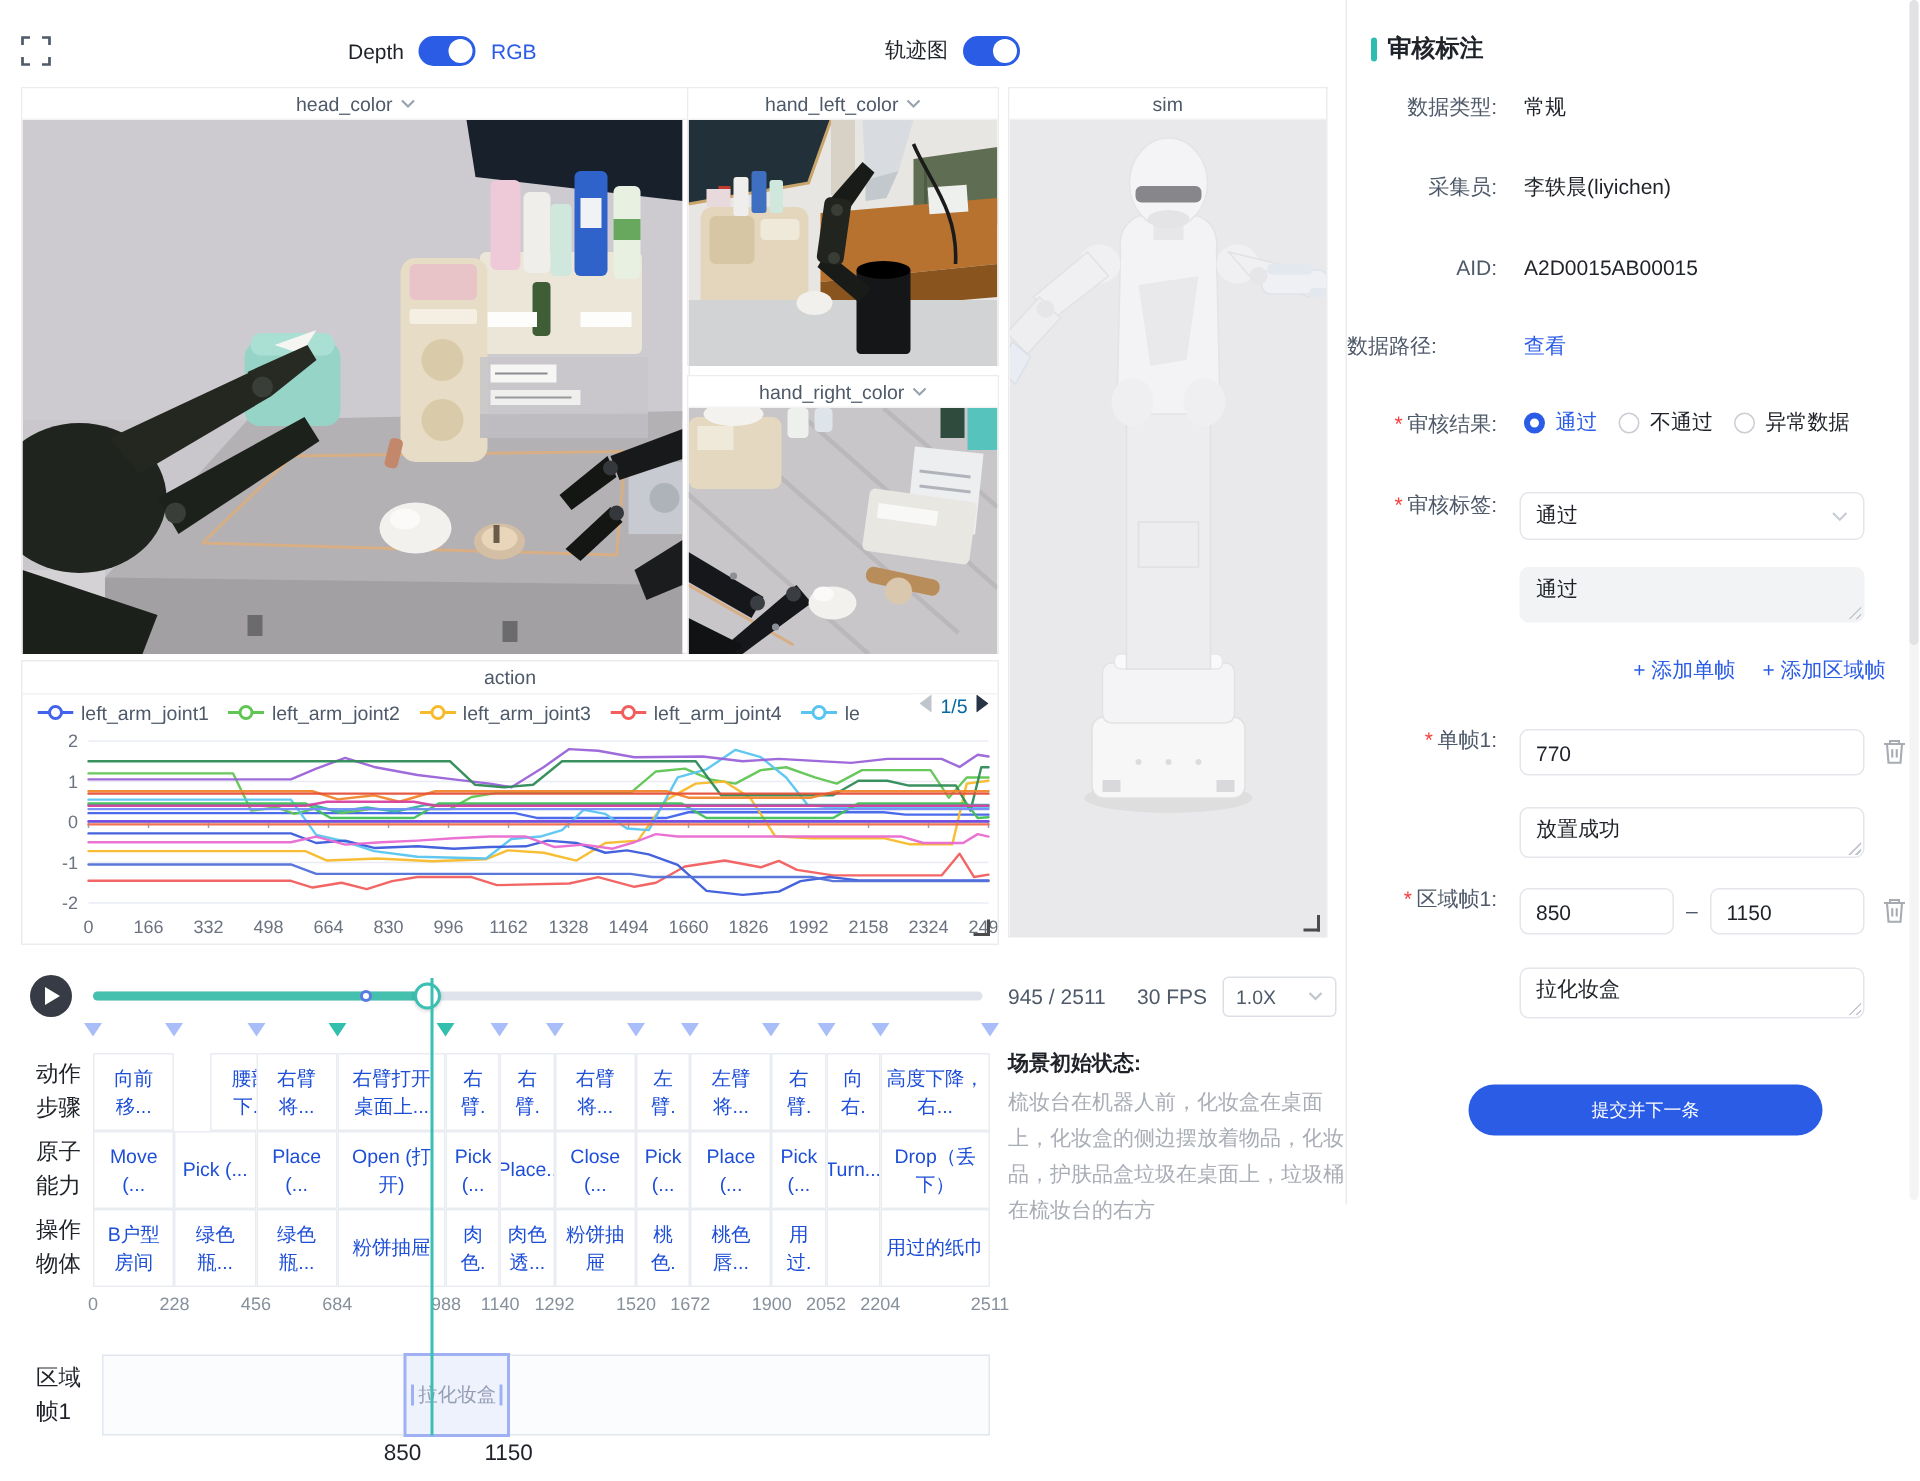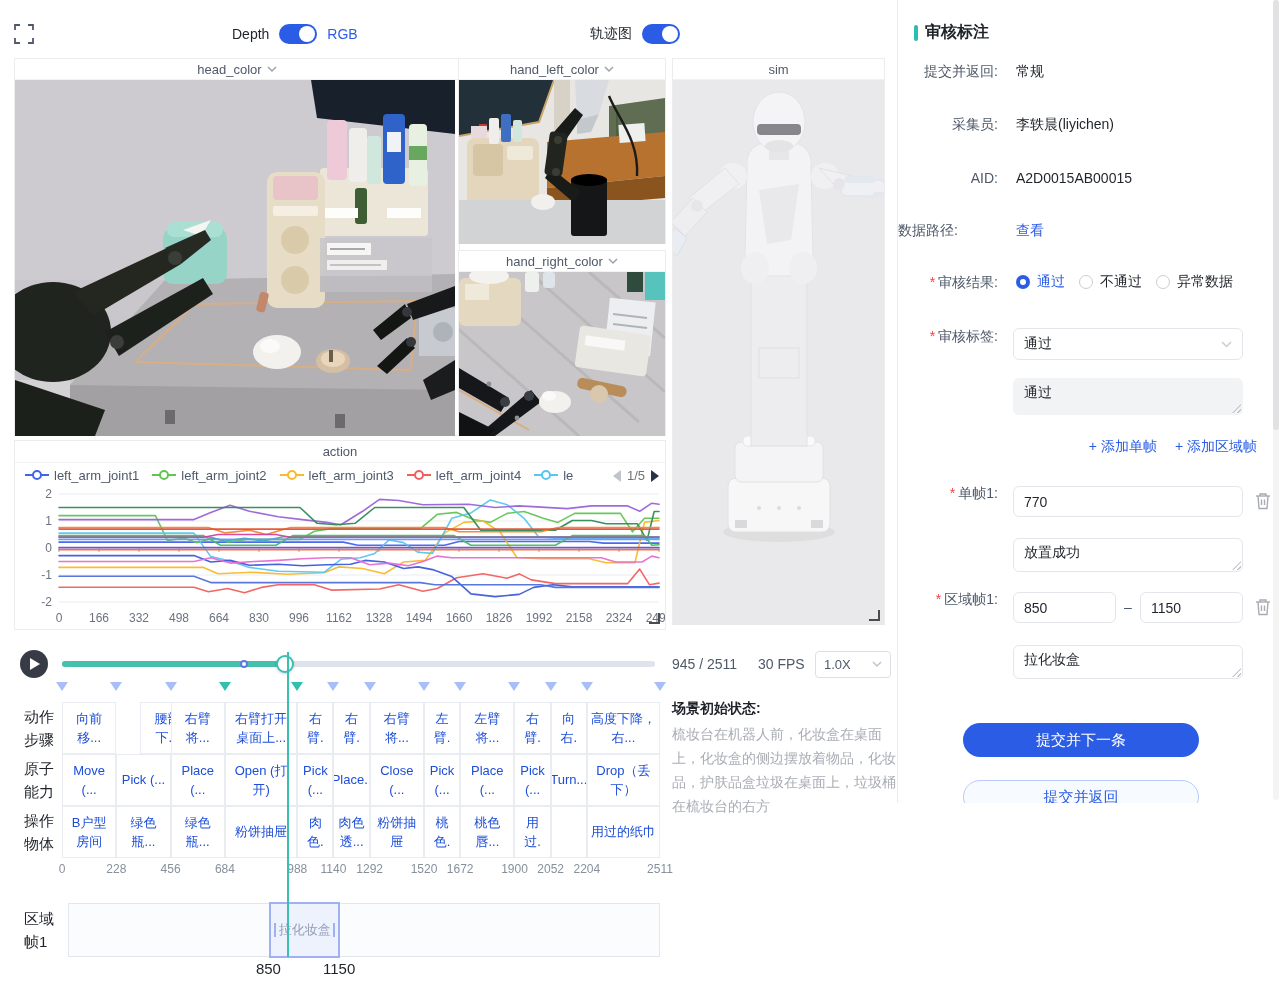--- a/index.html
+++ b/index.html
@@ -15,21 +15,21 @@
   .cam-panel{position:absolute;border:1px solid #ececec;background:#fff;box-sizing:border-box;}
   .cam-header{height:20px;display:flex;align-items:center;justify-content:center;gap:5px;font-size:13px;color:#4e5969;border-bottom:1px solid #f2f2f2;background:#fff;cursor:pointer;}
   .cam-body{position:relative;overflow:hidden;}
   svg.scene{display:block;}
   .corner{position:absolute;right:4px;bottom:4px;width:9px;height:9px;border-right:2px solid #4b4b4b;border-bottom:2px solid #4b4b4b;}
   
   #chart-panel{position:absolute;left:14px;top:440px;width:652px;height:190px;border:1px solid #ececec;background:#fff;box-sizing:border-box;}
   #chart-title{height:21px;border-bottom:1px solid #f2f2f2;display:flex;align-items:center;justify-content:center;font-size:13px;color:#4e5969;}
   #chart-legend{position:relative;height:25px;display:flex;align-items:center;padding-left:10px;overflow:hidden;}
   .legend-item{display:inline-flex;align-items:center;gap:5px;margin-right:13px;font-size:13px;color:#4e5969;cursor:pointer;white-space:nowrap;}
-  #legend-pager{position:absolute;right:6px;top:0;height:25px;display:flex;align-items:center;gap:5px;font-size:13px;color:#737373;background:#fff;padding-left:4px;}
+  #legend-pager{position:absolute;right:6px;top:0;height:25px;display:flex;align-items:flex-start;gap:5px;font-size:13px;color:#0369a1;background:#fff;padding-left:4px;}
   
   #play-btn{position:absolute;left:20px;top:650px;width:28px;height:28px;border-radius:50%;background:#363b46;display:flex;align-items:center;justify-content:center;cursor:pointer;}
   #slider-track{position:absolute;left:62px;top:661px;width:593px;height:6px;border-radius:3px;background:#dfe3ec;cursor:pointer;}
   #slider-fill{position:absolute;left:0;top:0;height:6px;border-radius:3px;background:#45c0ae;}
   #slider-dot{position:absolute;top:-1px;width:8px;height:8px;border-radius:50%;background:#fff;border:2px solid #5b79e3;box-sizing:border-box;transform:translateX(-50%);}
   #slider-handle{position:absolute;top:-6px;width:18px;height:18px;border-radius:50%;background:#fff;border:2px solid #3ac0b2;box-sizing:border-box;box-shadow:0 1px 3px rgba(0,0,0,.18);transform:translateX(-50%);cursor:grab;}
   .pb-text{position:absolute;top:656px;font-size:14px;color:#4e5969;white-space:nowrap;}
   #speed-select{position:absolute;left:815px;top:651px;width:76px;height:27px;border:1px solid #dcdfe6;border-radius:4px;box-sizing:border-box;display:flex;align-items:center;justify-content:space-between;padding:0 8px;font-size:13px;color:#4e5969;cursor:pointer;background:#fff;}
   
   #markers{position:absolute;left:62px;top:682px;width:598px;height:16px;}
@@ -66,21 +66,21 @@
   .rc{width:14px;height:14px;border-radius:50%;border:1px solid #c9cdd4;background:#fff;box-sizing:border-box;flex:0 0 auto;}
   .rc.on{border:4px solid #2b5ce6;}
   .radio.on .rtext{color:#2b5ce6;}
   .sel{position:absolute;border:1px solid #e5e6eb;border-radius:6px;background:#fff;display:flex;align-items:center;justify-content:space-between;padding:0 10px;font-size:14px;color:#1f2329;box-sizing:border-box;cursor:pointer;}
   .inp{position:absolute;border:1px solid #e5e6eb;border-radius:6px;background:#fff;font-size:14px;color:#1f2329;box-sizing:border-box;padding:0 10px;outline:none;font-family:inherit;}
   .ta{position:absolute;border:1px solid #e5e6eb;border-radius:6px;background:#fff;font-size:14px;color:#1f2329;box-sizing:border-box;padding:5px 10px;resize:none;outline:none;font-family:inherit;overflow:hidden;}
   .ta.gray{background:#f2f3f5;border-color:#f2f3f5;}
   .ta-corner{position:absolute;width:9px;height:9px;pointer-events:none;background:repeating-linear-gradient(-45deg,transparent 0 2px,#c2c6cd 2px 3.2px);clip-path:polygon(100% 0,100% 100%,0 100%);}
   .trash{position:absolute;width:16px;height:18px;cursor:pointer;}
   .addlinks{position:absolute;left:0;width:359px;display:flex;justify-content:flex-end;gap:18px;font-size:14px;}
-  .btn{position:absolute;left:65px;width:236px;height:34px;border-radius:17px;font-size:15px;display:flex;align-items:center;justify-content:center;cursor:pointer;box-sizing:border-box;font-family:inherit;}
+  .btn{position:absolute;left:81px;width:236px;height:34px;border-radius:17px;font-size:12px;display:flex;align-items:center;justify-content:center;cursor:pointer;box-sizing:border-box;font-family:inherit;}
   .btn.primary{background:#2b5ce6;color:#fff;border:none;}
   .btn.ghost{background:#f7faff;color:#2b5ce6;border:1px solid #b9cbf9;}
   #panel-scrollbar{position:absolute;right:1px;top:0;width:6px;height:800px;background:#f4f4f5;border-radius:3px;}
   #panel-scroll-thumb{position:absolute;right:1px;top:0;width:6px;height:430px;background:#e2e2e5;border-radius:3px;}
 </style>
 </head>
 <body>
 
 <div id="app">
 
@@ -538,21 +538,21 @@
   <div id="playhead" style="left: 287.054px;"></div>
 
   <div id="panel">
     <div id="panel-header">
       <span id="panel-accent"></span>
       <span>审核标注</span>
     </div>
 
     <div id="info-fields">
         <div class="p-row" style="top: 72px;">
-          <span class="p-label" style="position: absolute; left: 0px; width: 100px; text-align: right;">提交并返回:</span>
+          <span class="p-label" style="position: absolute; left: 0px; width: 100px; text-align: right;">数据类型:</span>
           <span class="p-value">常规</span>
         </div>
         <div class="p-row" style="top: 125px;">
           <span class="p-label" style="position: absolute; left: 0px; width: 100px; text-align: right;">采集员:</span>
           <span class="p-value">李轶晨(liyichen)</span>
         </div>
         <div class="p-row" style="top: 178px;">
           <span class="p-label" style="position: absolute; left: 0px; width: 100px; text-align: right;">AID:</span>
           <span class="p-value">A2D0015AB00015</span>
         </div>
@@ -621,19 +621,18 @@
           <path d="M5 4 V2 H11 V4"></path>
           <path d="M3 4 L4 16.5 H12 L13 4"></path>
           <path d="M6.5 7.5 V13"></path>
           <path d="M9.5 7.5 V13"></path>
         </svg>
     </span>
     <textarea class="ta" style="left: 115px; top: 645px; width: 230px; height: 34px;">拉化妆盒</textarea>
     <span class="ta-corner" style="left:334px;top:668px;"></span>
 
     <button class="btn primary" style="top:723px;">提交并下一条</button>
-    <button class="btn ghost" style="top:780px;">提交并返回</button>
 
     <div id="panel-scrollbar"></div>
     <div id="panel-scroll-thumb"></div>
   </div>
 
 </div>
 
 </body></html>

